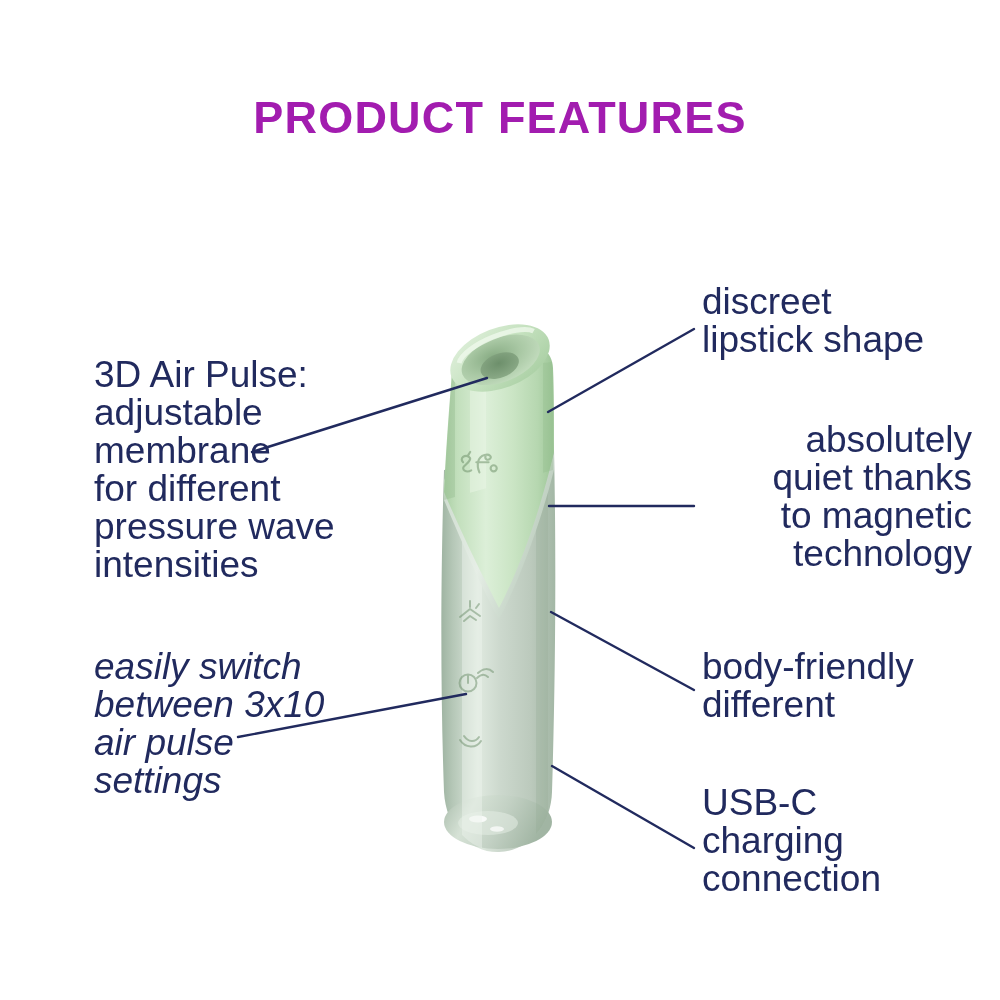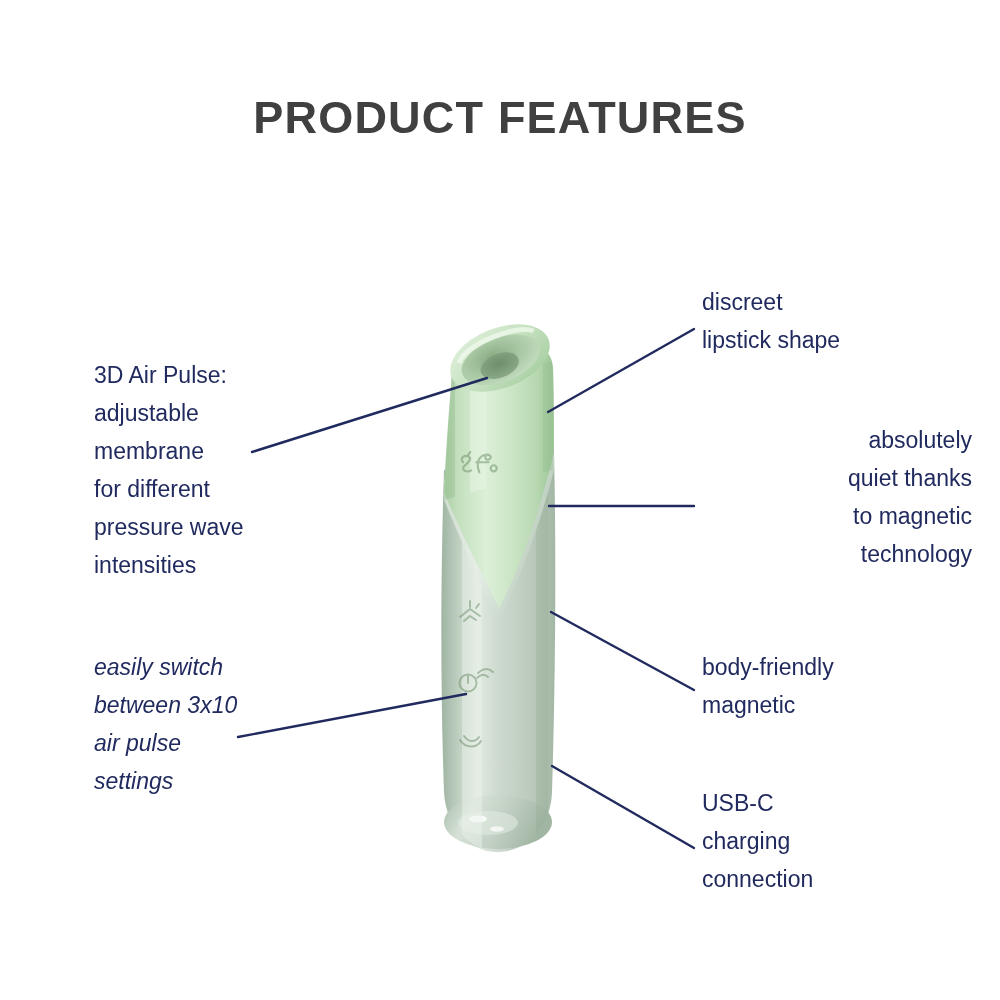--- a/index.html
+++ b/index.html
@@ -28,28 +28,28 @@
   
   .title {
     position: absolute;
     left: 0;
     top: 95px;
     width: 1000px;
     text-align: center;
     font-size: 45px;
     font-weight: bold;
     letter-spacing: 1.2px;
-    color: #404040;
+    color: #a21caf;
     line-height: 1;
   }
 
   
   .callout {
     position: absolute;
-    font-size: 23px;
+    font-size: 37px;
     line-height: 38px;
     font-weight: 400;
     color: #212a5e;
     white-space: pre-line;
   }
   .callout.left  { text-align: left; }
   .callout.right { text-align: left; }
 
   #callout-air-pulse   { left: 94px;  top: 336px; width: 290px; margin-top: 20px; }
   #callout-switch      { left: 94px;  top: 648px; width: 290px; font-style: italic; }
@@ -258,19 +258,19 @@
 
   <div class="callout right" id="callout-lipstick">discreet
 lipstick shape</div>
 
   <div class="callout right" id="callout-quiet">absolutely
 quiet thanks
 to magnetic
 technology</div>
 
   <div class="callout right" id="callout-silicone">body-friendly
-magnetic</div>
+different</div>
 
   <div class="callout right" id="callout-usbc">USB-C
 charging
 connection</div>
 
 </div>
 
 </body></html>

